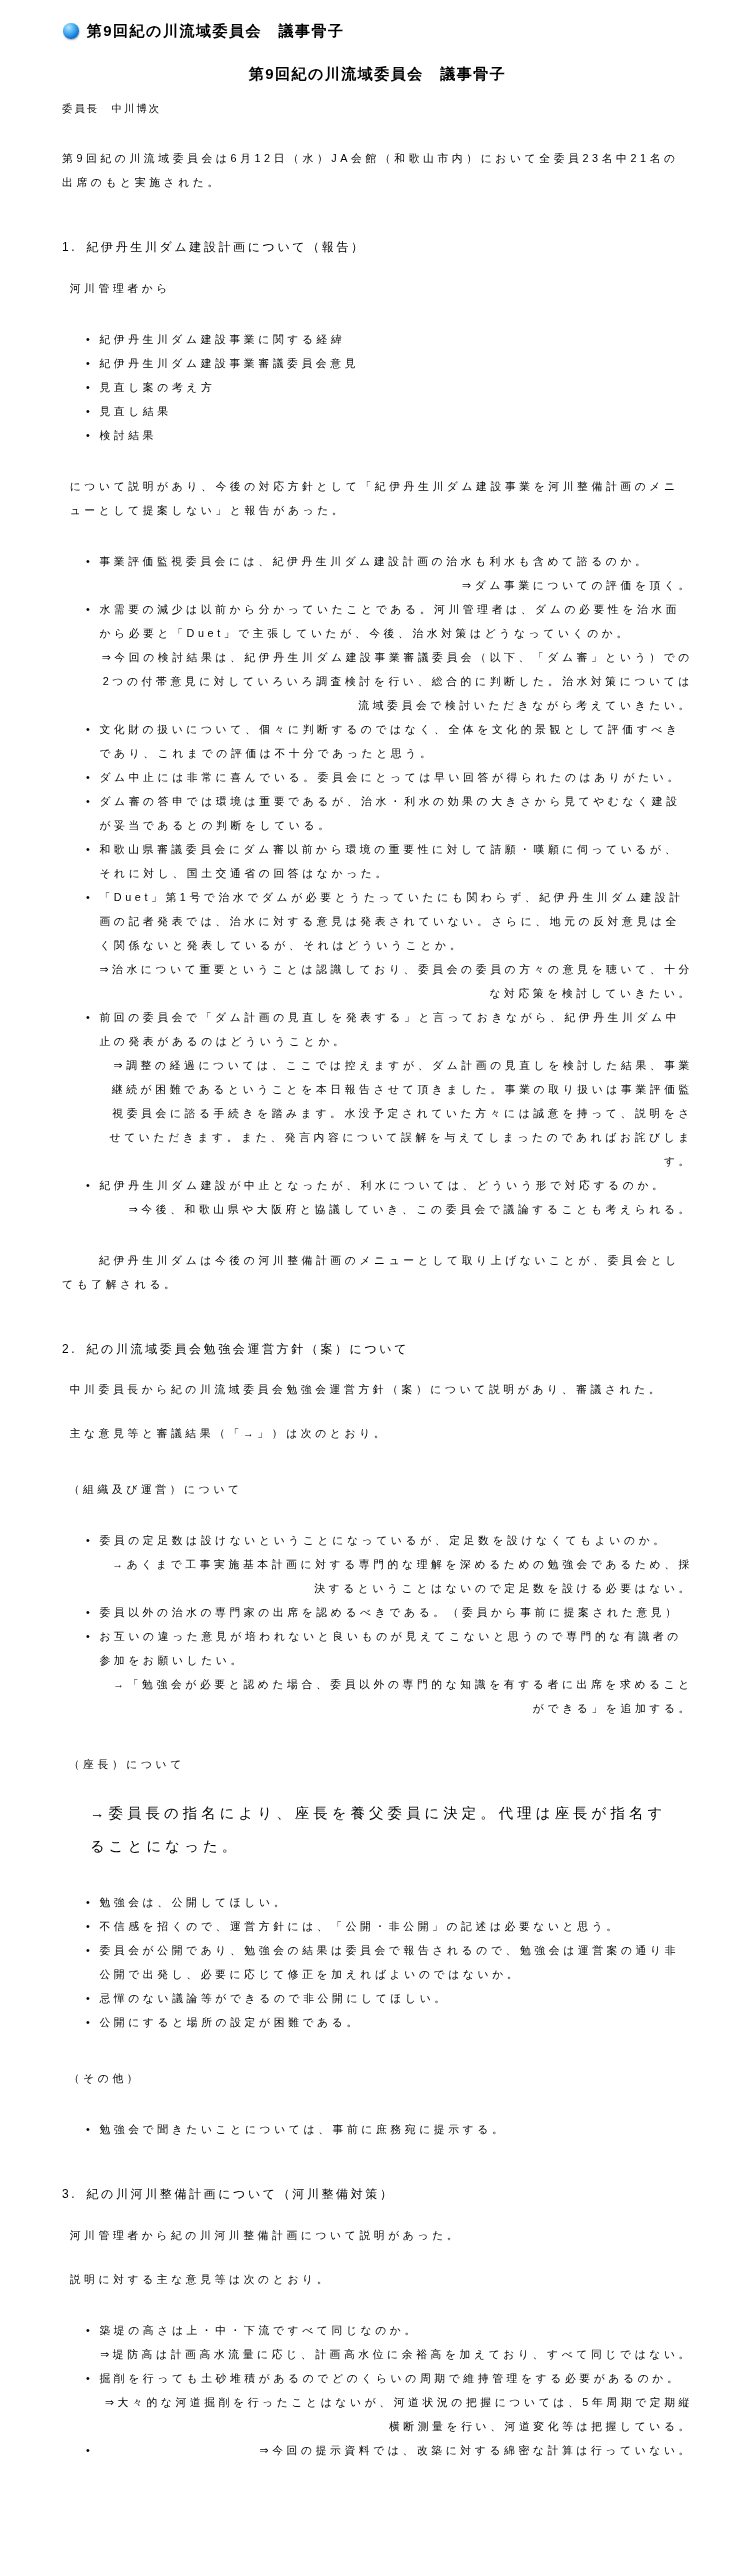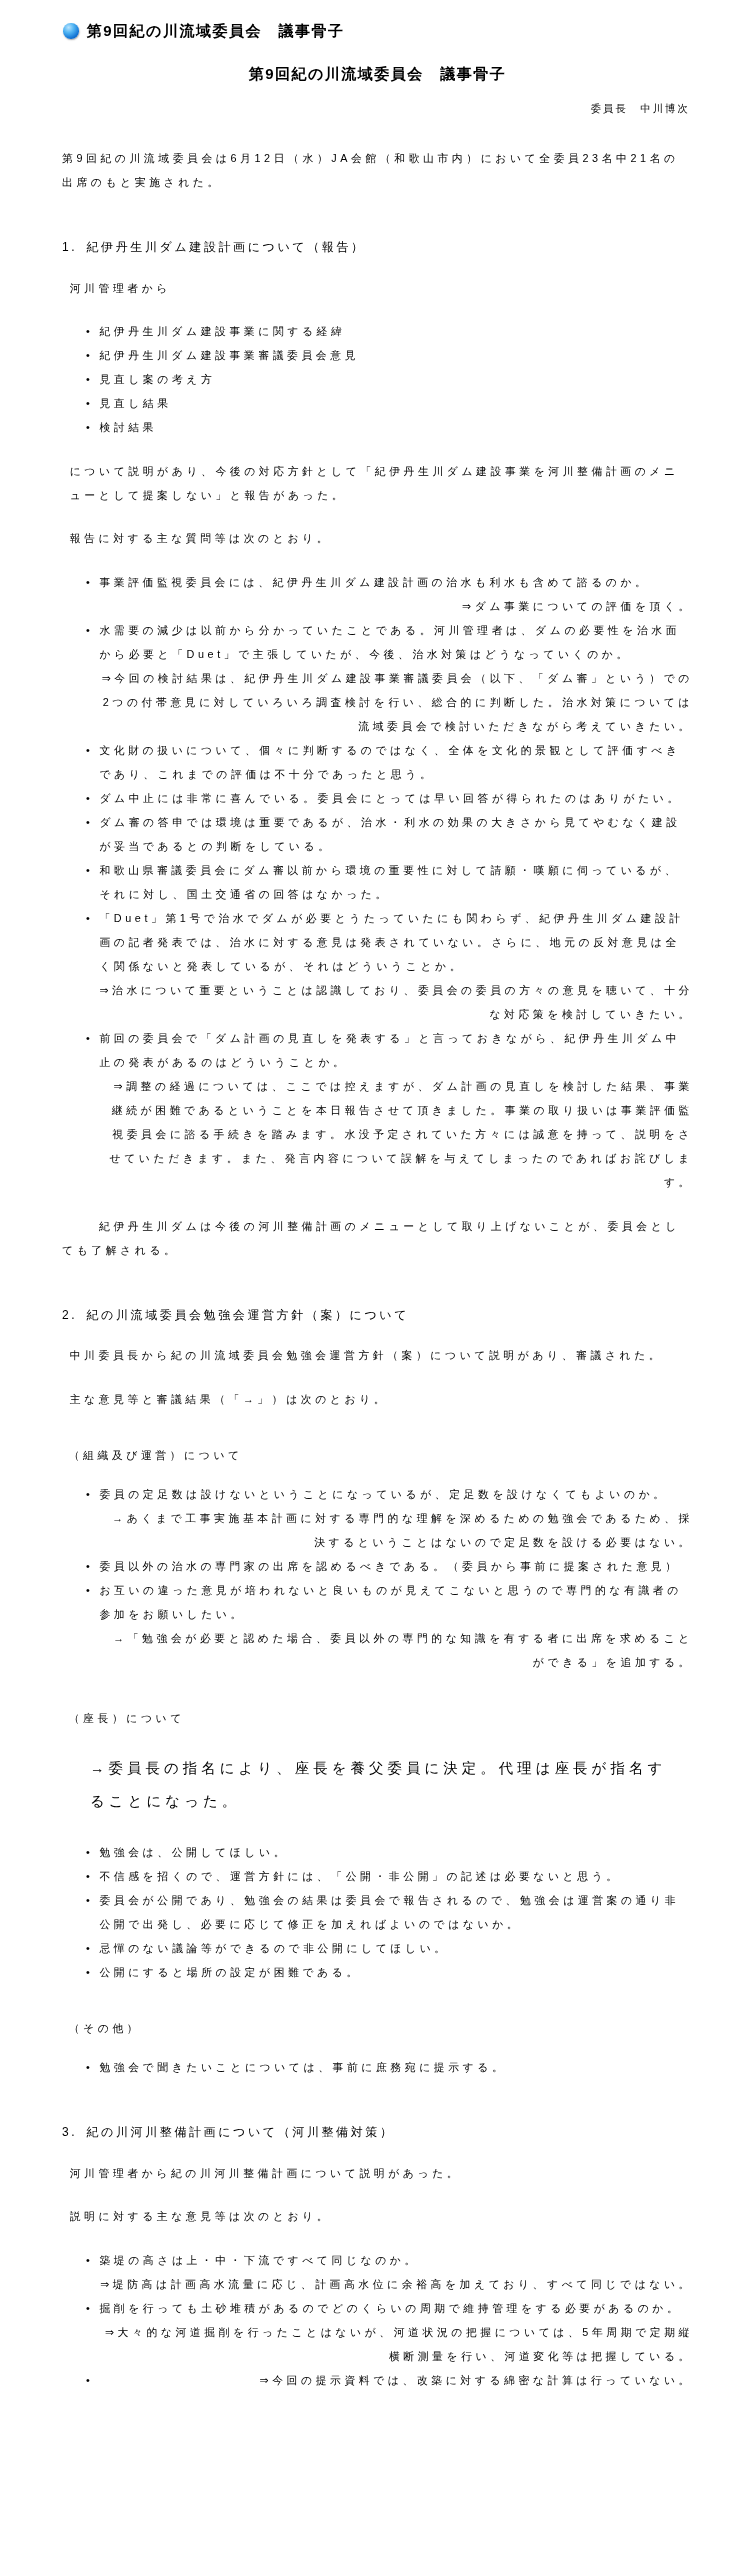--- a/index.html
+++ b/index.html
@@ -6,30 +6,30 @@
   body { font-family:"Liberation Sans","DejaVu Sans",sans-serif; color:#000; }
   .page { width:752px; min-height:3172px; box-sizing:border-box; padding:21.6px 59px 36px 62px; background:#fff; }
 
   .site-header { display:flex; align-items:center; gap:8.2px; margin:0 0 24px 1px; }
   .ball-icon { width:15.5px; height:15.5px; border-radius:50%; flex:0 0 auto;
     background: radial-gradient(circle at 35% 28%, #b8e4ff 0%, #4fb3f2 35%, #1173d4 70%, #0a4f9e 100%);
     box-shadow: 0.5px 1px 1.5px rgba(0,0,0,.35); }
   .site-header .t { font-size:15px; font-weight:bold; letter-spacing:1.5px; }
 
   .doc-title { text-align:center; font-size:15px; font-weight:bold; letter-spacing:1.5px; margin:10.3px 0 18.5px; }
-  .doc-author { text-align:right; font-size:10.3px; letter-spacing:2.1px; margin:0 3.1px 30px 0; }
+  .doc-author { font-size:10.3px; letter-spacing:2.1px; margin:0 3.1px 30px 0; }
 
   .para { font-size:10.8px; letter-spacing:3.6px; line-height:24px; margin:19.6px 0 19.6px 7.7px; }
   .para.flush { margin-left:0; }
   .para.indented { margin-left:0; text-indent:37px; }
 
   .sec-heading { font-size:12px; font-weight:normal; letter-spacing:2.6px; margin:45px 0 17.5px 0; }
   .sec-heading .num { margin-right:9.3px; }
 
-  .bullets { list-style:none; margin:12px 0; padding:0 0 0 23px; }
+  .bullets { list-style:none; margin:27px 0; padding:0 0 0 23px; }
   .bullets li { position:relative; padding-left:14.4px; font-size:10.8px; letter-spacing:3.6px; line-height:24px; }
   .bullets li::before { content:"\2022"; position:absolute; left:1px; top:0; }
   .b-sub { font-size:10.8px; letter-spacing:3.6px; line-height:24px;text-align:right; }
 
   .label-para { font-size:10.8px; letter-spacing:3.6px; line-height:24px; margin:32px 0 15.5px 6.7px; }
 
   .big { font-size:14.4px; letter-spacing:4.1px; line-height:33px; margin:21.6px 20.6px 21.6px 28px; font-weight:500; }
 </style>
 </head>
 <body>
@@ -58,21 +58,20 @@
           <div class="b-text">見直し案の考え方</div>
         </li>
         <li>
           <div class="b-text">見直し結果</div>
         </li>
         <li>
           <div class="b-text">検討結果</div>
         </li>
       </ul>
       <p class="para">について説明があり、今後の対応方針として「紀伊丹生川ダム建設事業を河川整備計画のメニューとして提案しない」と報告があった。</p>
-      <p class="para">報告に対する主な質問等は次のとおり。</p>
       <ul class="bullets">
         <li>
           <div class="b-text">事業評価監視委員会には、紀伊丹生川ダム建設計画の治水も利水も含めて諮るのか。</div>
           <div class="b-sub">⇒ダム事業についての評価を頂く。</div>
         </li>
         <li>
           <div class="b-text">水需要の減少は以前から分かっていたことである。河川管理者は、ダムの必要性を治水面から必要と「Duet」で主張していたが、今後、治水対策はどうなっていくのか。</div>
           <div class="b-sub">⇒今回の検討結果は、紀伊丹生川ダム建設事業審議委員会（以下、「ダム審」という）での2つの付帯意見に対していろいろ調査検討を行い、総合的に判断した。治水対策については流域委員会で検討いただきながら考えていきたい。</div>
         </li>
         <li>
@@ -87,20 +86,24 @@
         <li>
           <div class="b-text">和歌山県審議委員会にダム審以前から環境の重要性に対して請願・嘆願に伺っているが、それに対し、国土交通省の回答はなかった。</div>
         </li>
         <li>
           <div class="b-text">「Duet」第1号で治水でダムが必要とうたっていたにも関わらず、紀伊丹生川ダム建設計画の記者発表では、治水に対する意見は発表されていない。さらに、地元の反対意見は全く関係ないと発表しているが、それはどういうことか。</div>
           <div class="b-sub">⇒治水について重要ということは認識しており、委員会の委員の方々の意見を聴いて、十分な対応策を検討していきたい。</div>
         </li>
         <li>
           <div class="b-text">前回の委員会で「ダム計画の見直しを発表する」と言っておきながら、紀伊丹生川ダム中止の発表があるのはどういうことか。</div>
           <div class="b-sub">⇒調整の経過については、ここでは控えますが、ダム計画の見直しを検討した結果、事業継続が困難であるということを本日報告させて頂きました。事業の取り扱いは事業評価監視委員会に諮る手続きを踏みます。水没予定されていた方々には誠意を持って、説明をさせていただきます。また、発言内容について誤解を与えてしまったのであればお詫びします。</div>
+        </li>
+        <li>
+          <div class="b-text">紀伊丹生川ダム建設が中止となったが、利水については、どういう形で対応するのか。</div>
+          <div class="b-sub">⇒今後、和歌山県や大阪府と協議していき、この委員会で議論することも考えられる。</div>
         </li>
       </ul>
       <p class="para indented">紀伊丹生川ダムは今後の河川整備計画のメニューとして取り上げないことが、委員会としても了解される。</p>
       <div class="sec-heading"><span class="num">2.</span><span>紀の川流域委員会勉強会運営方針（案）について</span></div>
       <p class="para">中川委員長から紀の川流域委員会勉強会運営方針（案）について説明があり、審議された。</p>
       <p class="para">主な意見等と審議結果（「→」）は次のとおり。</p>
       <p class="label-para">（組織及び運営）について</p>
       <ul class="bullets">
         <li>
           <div class="b-text">委員の定足数は設けないということになっているが、定足数を設けなくてもよいのか。</div>

